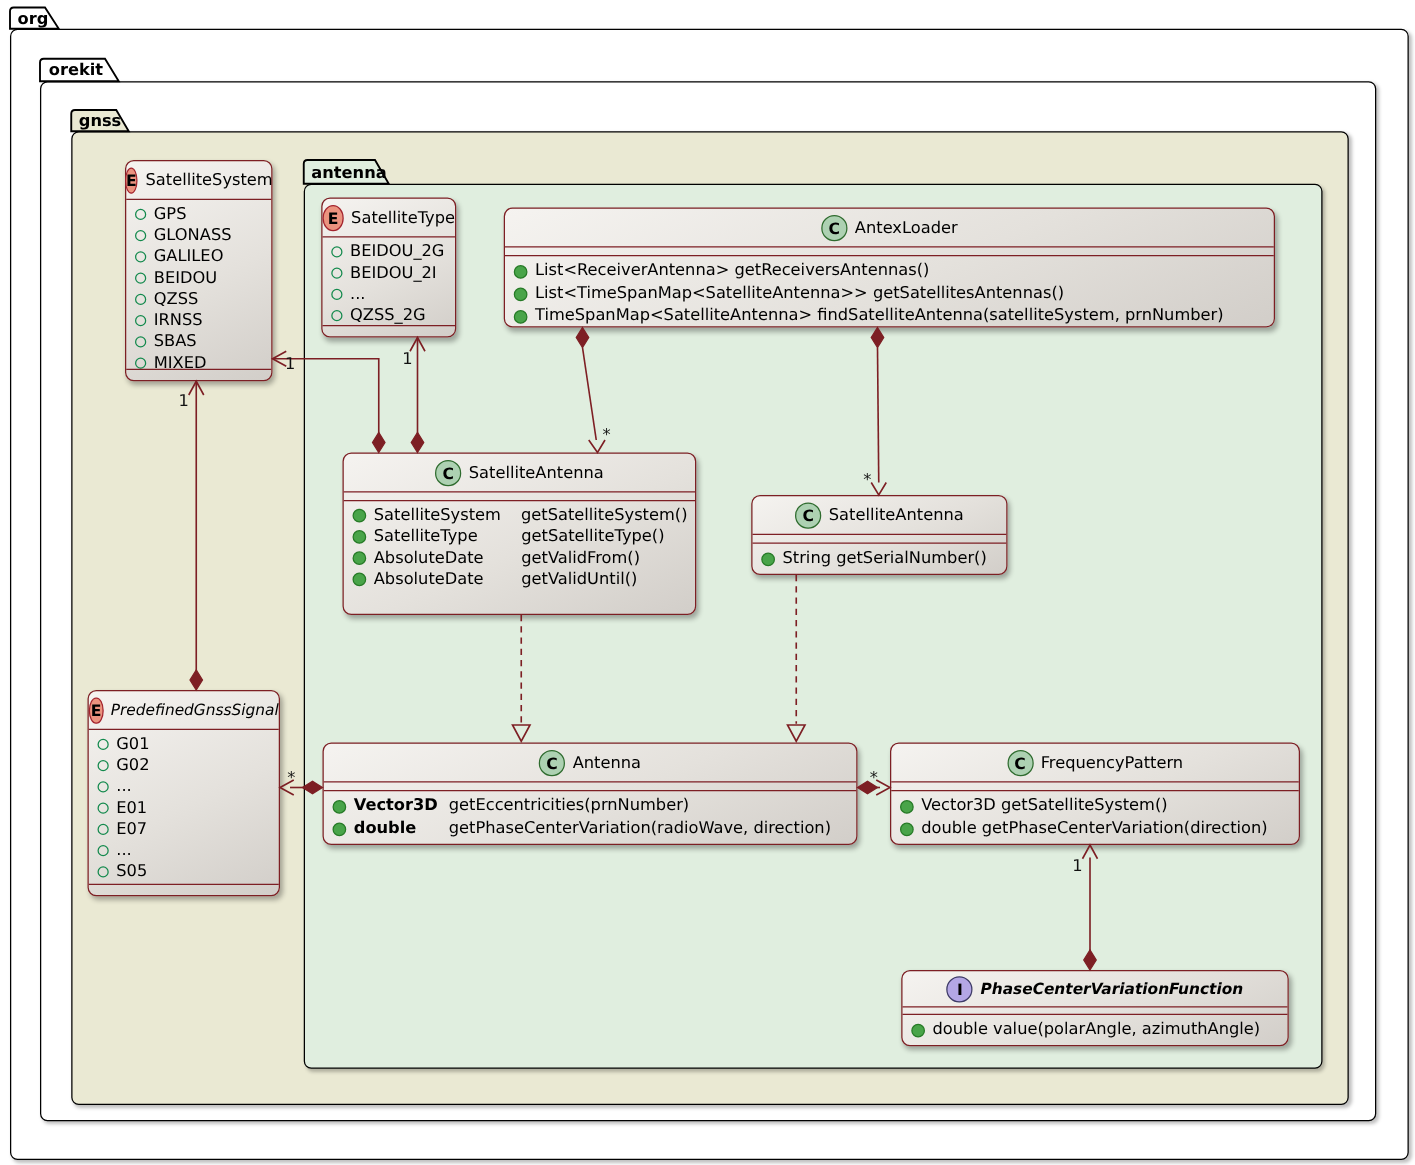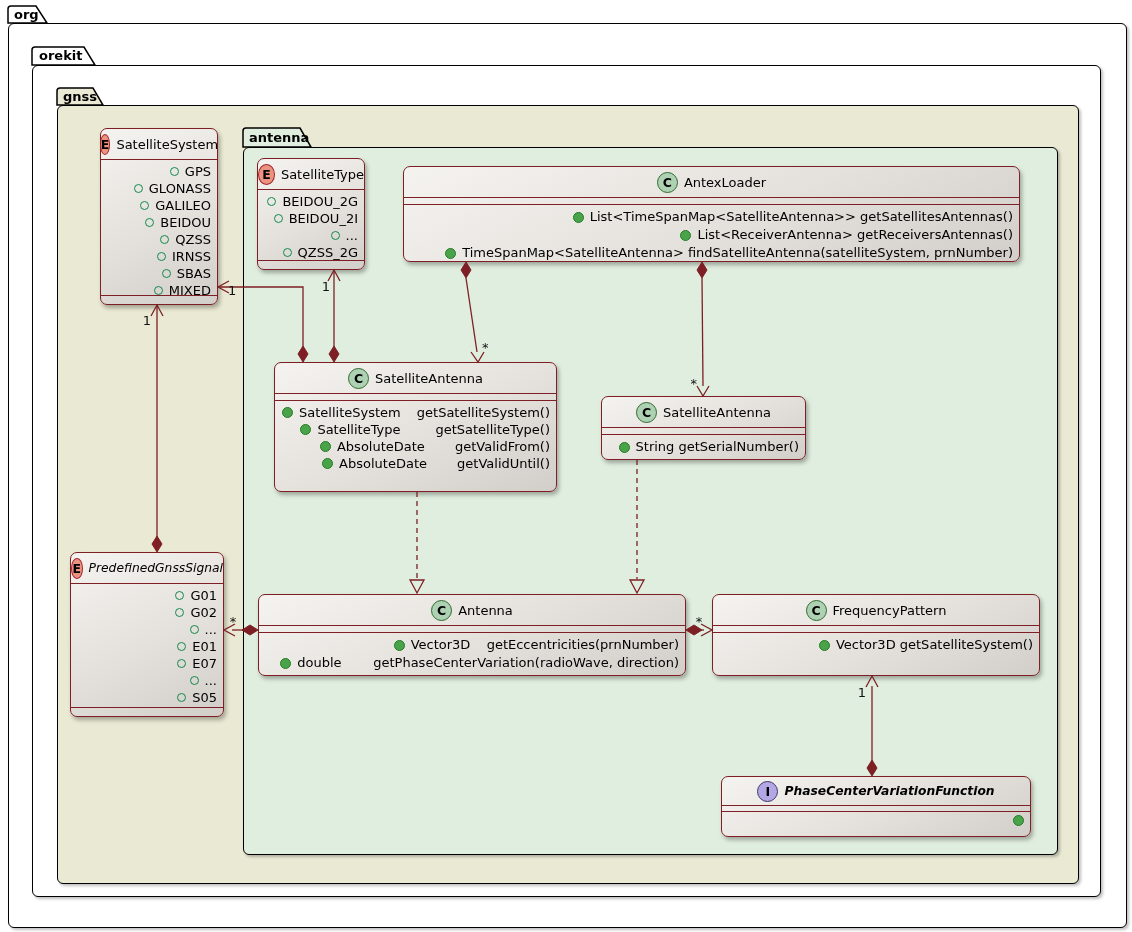--- a/index.html
+++ b/index.html
@@ -17,29 +17,29 @@
           gap:6px;border-bottom:1px solid #7d1f24;font-size:13px;}
   .utitle.italic .box-name{font-style:italic;}
   .spot{width:21px;height:21px;border-radius:50%;display:flex;align-items:center;
         justify-content:center;font-weight:bold;font-size:12.5px;box-sizing:border-box;}
   .spot-e{background:#eb937f;border:1.2px solid #a3232d;}
   .spot-c{background:#add1b2;border:1.2px solid #2e6b2e;}
   .spot-i{background:#b4a7e5;border:1.2px solid #3d3a66;}
   .sep-empty{height:6px;border-bottom:1px solid #7d1f24;}
   .rows{padding:3px 6px 0 7px;}
   .row{display:flex;align-items:center;gap:6px;font-size:13px;line-height:17px;
-       white-space:nowrap;justify-content:flex-end;}
+       white-space:nowrap;}
   .row.method{line-height:18px;}
   .ico-circle{flex:0 0 auto;width:7px;height:7px;border-radius:50%;
               border:1.6px solid #12894c;background:transparent;}
   .ico-dot{flex:0 0 auto;width:9px;height:9px;border-radius:50%;
            background:#49a449;border:1px solid #267a26;}
   .t{display:inline-block;}
   .t.w112{width:112px;}
-  .t.w70{width:70px;}
+  .t.w70{width:70px;font-weight:bold;}
   .efoot{position:absolute;left:0;right:0;bottom:0;height:8px;
          border-top:1px solid #7d1f24;}
   svg.overlay{position:absolute;left:0;top:0;pointer-events:none;}
   .tab-label{font:bold 13px "DejaVu Sans", sans-serif;fill:#000;}
   .mult{font:13px "DejaVu Sans", sans-serif;fill:#111;}
   .cline{stroke:#7d1f24;stroke-width:1.3;fill:none;}
   .cdash{stroke:#7d1f24;stroke-width:1.3;fill:none;stroke-dasharray:5,4;}
   .cdiamond{fill:#7d1f24;stroke:#7d1f24;}
   .ctri{fill:#e0eedf;stroke:#7d1f24;stroke-width:1.3;}
   .tabw{fill:#fff;stroke:#000;stroke-width:1.5;}
@@ -126,25 +126,25 @@
 
   <div class="ubox" style="left:403px;top:166px;width:617px;height:96px;">
     <div class="utitle">
       <span class="spot spot-c">C</span>
       <span class="box-name">AntexLoader</span>
     </div>
     <div class="sep-empty"></div>
     <div class="rows">
       <div class="row method">
           <span class="ico-dot"></span>
+          <span>List&lt;ReceiverAntenna&gt; getReceiversAntennas()</span>
+        </div>
+      <div class="row method">
+          <span class="ico-dot"></span>
           <span>List&lt;TimeSpanMap&lt;SatelliteAntenna&gt;&gt; getSatellitesAntennas()</span>
-        </div>
-      <div class="row method">
-          <span class="ico-dot"></span>
-          <span>List&lt;ReceiverAntenna&gt; getReceiversAntennas()</span>
         </div>
       <div class="row method">
           <span class="ico-dot"></span>
           <span>TimeSpanMap&lt;SatelliteAntenna&gt; findSatelliteAntenna(satelliteSystem, prnNumber)</span>
         </div>
     </div>
   </div>
 
   <div class="ubox" style="left:274px;top:362px;width:283px;height:130px;">
     <div class="utitle">
@@ -251,33 +251,38 @@
   <div class="ubox" style="left:712px;top:594px;width:328px;height:82px;">
     <div class="utitle">
       <span class="spot spot-c">C</span>
       <span class="box-name">FrequencyPattern</span>
     </div>
     <div class="sep-empty"></div>
     <div class="rows">
       <div class="row method">
           <span class="ico-dot"></span>
           <span>Vector3D getSatelliteSystem()</span>
+        </div>
+      <div class="row method">
+          <span class="ico-dot"></span>
+          <span>double getPhaseCenterVariation(direction)</span>
         </div>
     </div>
   </div>
 
   <div class="ubox" style="left:721px;top:776px;width:310px;height:61px;">
     <div class="utitle italic" style="height:28px;">
       <span class="spot spot-i">I</span>
       <span class="box-name" style="font-size:12.3px;font-weight:bold;">PhaseCenterVariationFunction</span>
     </div>
     <div class="sep-empty" style="height:5px;"></div>
     <div class="rows">
       <div class="row method">
           <span class="ico-dot"></span>
+          <span>double value(polarAngle, azimuthAngle)</span>
         </div>
     </div>
   </div>
 
   <svg class="overlay" width="1132" height="932" viewBox="0 0 1132 932">
     
     <path class="tabw" d="M8 23 V9 Q8 6 11 6 H36 L47 23 Z"></path>
     <text class="tab-label" x="14" y="19">org</text>
     <path class="tabw" d="M32 65 V50 Q32 47 35 47 H84 L95 65 Z"></path>
     <text class="tab-label" x="39" y="60">orekit</text>

